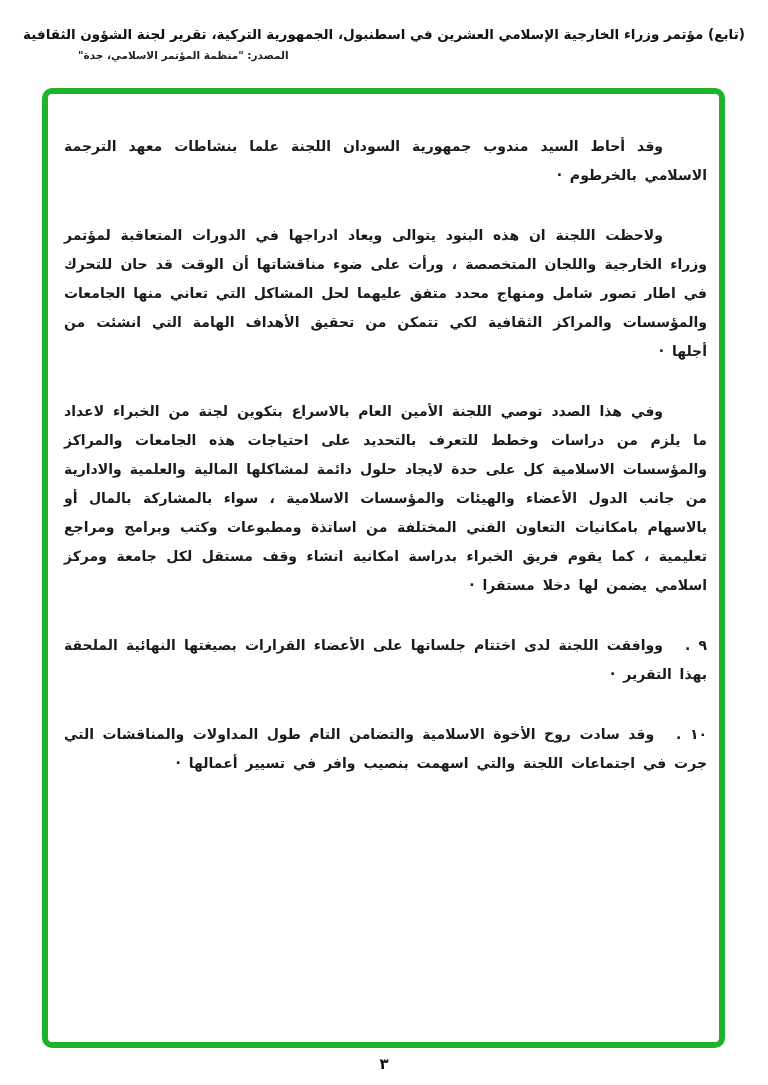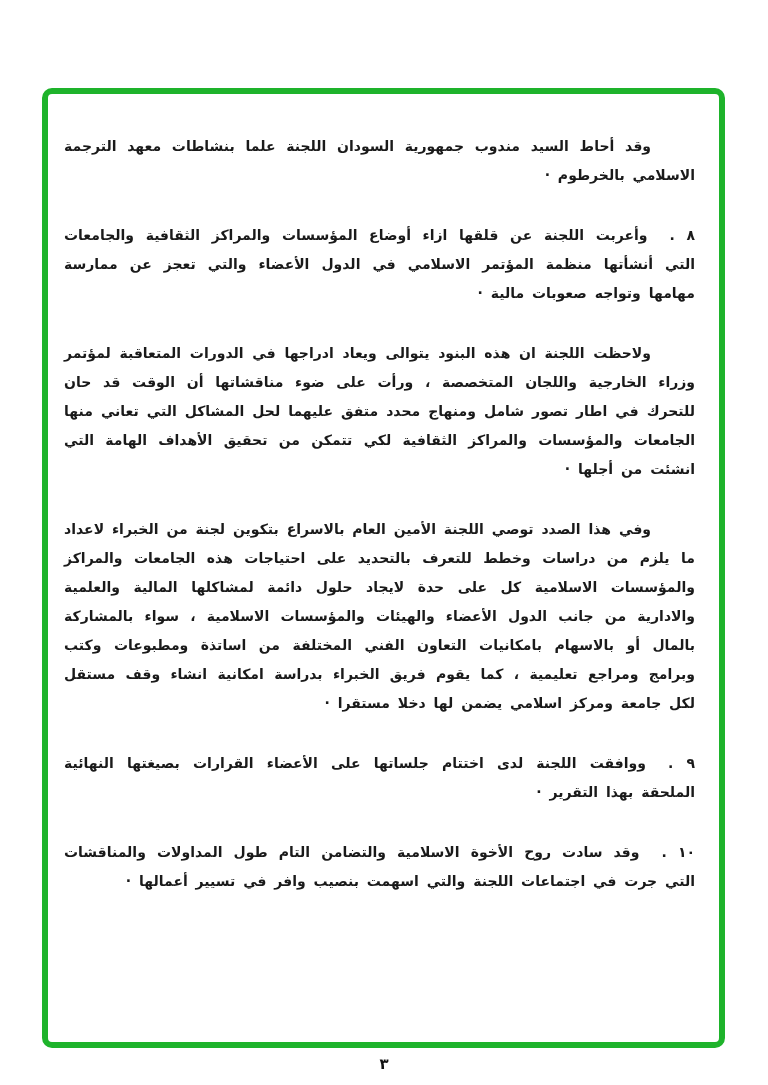--- a/index.html
+++ b/index.html
@@ -36,21 +36,21 @@
     color: #222;
   }
   .content-frame {
     position: absolute;
     left: 42px;
     right: 43px;
     top: 88px;
     height: 960px;
     border: 6px solid var(--border-green, #1eb32b);
     border-radius: 10px;
-    padding: 38px 24px 20px 16px;
+    padding: 38px 12px 20px 16px;
     background: #ffffff;
   }
   .para {
     direction: rtl;
     text-align: justify;
     font-size: 14px;
     font-weight: 700;
     color: #1a1a1a;
     line-height: 29px;
     word-spacing: 3px;
@@ -68,26 +68,29 @@
     font-size: 15px;
     font-weight: 700;
     color: #111;
   }
 </style>
 </head>
 <body>
 
 <div class="sheet">
 
+  <header class="doc-header">
+    <div class="doc-title">(تابع) مؤتمر وزراء الخارجية الإسلامي العشرين في اسطنبول، الجمهورية التركية، تقرير لجنة الشؤون الثقافية</div>
+    <div class="doc-source">المصدر: "منظمة المؤتمر الاسلامي، جدة"</div>
+  </header>
 
   <section class="content-frame">
 
     <p class="para indent"><span class="para-num"></span><span>وقد أحاط السيد مندوب جمهورية السودان اللجنة علما بنشاطات معهد الترجمة الاسلامي بالخرطوم ·</span></p>
 
-    <p class="para numbered"><span class="para-num">٨ .</span><span>وأعربت اللجنة عن قلقها ازاء أوضاع المؤسسات والمراكز الثقافية والجامعات التي أنشأتها منظمة المؤتمر الاسلامي في الدول الأعضاء والتي تعجز عن ممارسة مهامها وتواجه صعوبات مالية ·</span></p>
 
     <p class="para indent"><span class="para-num"></span><span>ولاحظت اللجنة ان هذه البنود يتوالى ويعاد ادراجها في الدورات المتعاقبة لمؤتمر وزراء الخارجية واللجان المتخصصة ، ورأت على ضوء مناقشاتها أن الوقت قد حان للتحرك في اطار تصور شامل ومنهاج محدد متفق عليهما لحل المشاكل التي تعاني منها الجامعات والمؤسسات والمراكز الثقافية لكي تتمكن من تحقيق الأهداف الهامة التي انشئت من أجلها ·</span></p>
 
     <p class="para indent"><span class="para-num"></span><span>وفي هذا الصدد توصي اللجنة الأمين العام بالاسراع بتكوين لجنة من الخبراء لاعداد ما يلزم من دراسات وخطط للتعرف بالتحديد على احتياجات هذه الجامعات والمراكز والمؤسسات الاسلامية كل على حدة لايجاد حلول دائمة لمشاكلها المالية والعلمية والادارية من جانب الدول الأعضاء والهيئات والمؤسسات الاسلامية ، سواء بالمشاركة بالمال أو بالاسهام بامكانيات التعاون الفني المختلفة من اساتذة ومطبوعات وكتب وبرامج ومراجع تعليمية ، كما يقوم فريق الخبراء بدراسة امكانية انشاء وقف مستقل لكل جامعة ومركز اسلامي يضمن لها دخلا مستقرا ·</span></p>
 
     <p class="para numbered"><span class="para-num">٩ .</span><span>ووافقت اللجنة لدى اختتام جلساتها على الأعضاء القرارات بصيغتها النهائية الملحقة بهذا التقرير ·</span></p>
 
     <p class="para numbered"><span class="para-num">١٠ .</span><span>وقد سادت روح الأخوة الاسلامية والتضامن التام طول المداولات والمناقشات التي جرت في اجتماعات اللجنة والتي اسهمت بنصيب وافر في تسيير أعمالها ·</span></p>
 
   </section>

